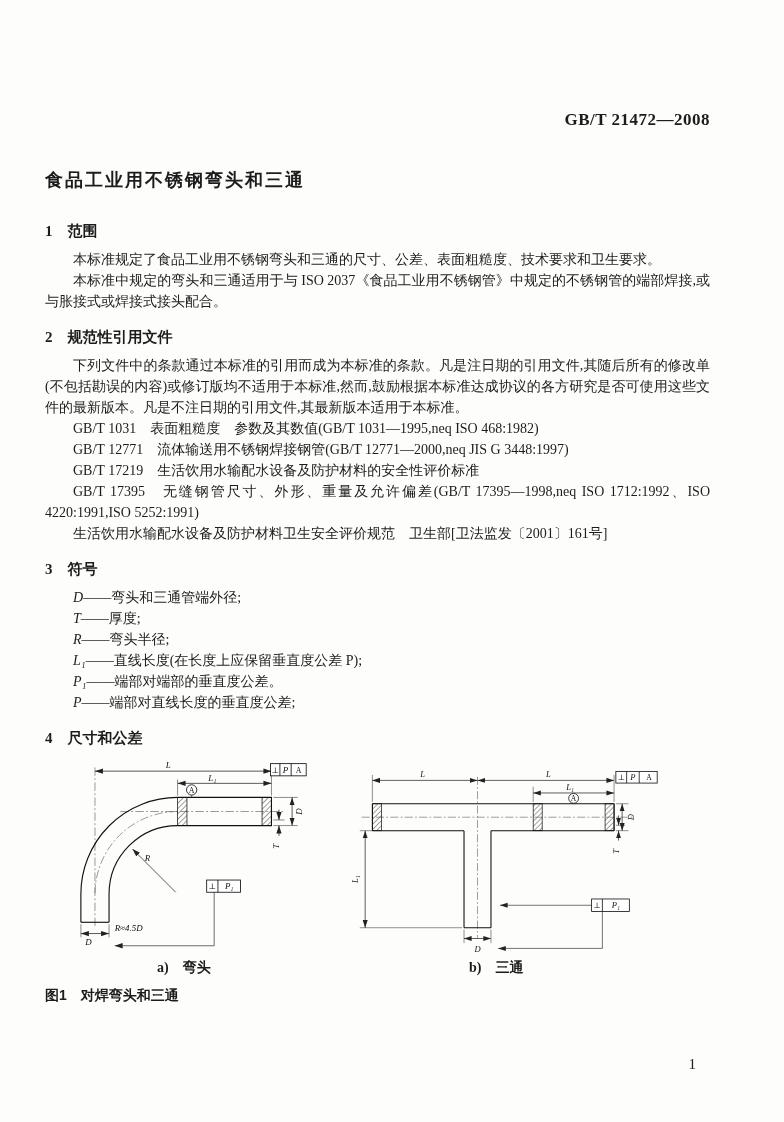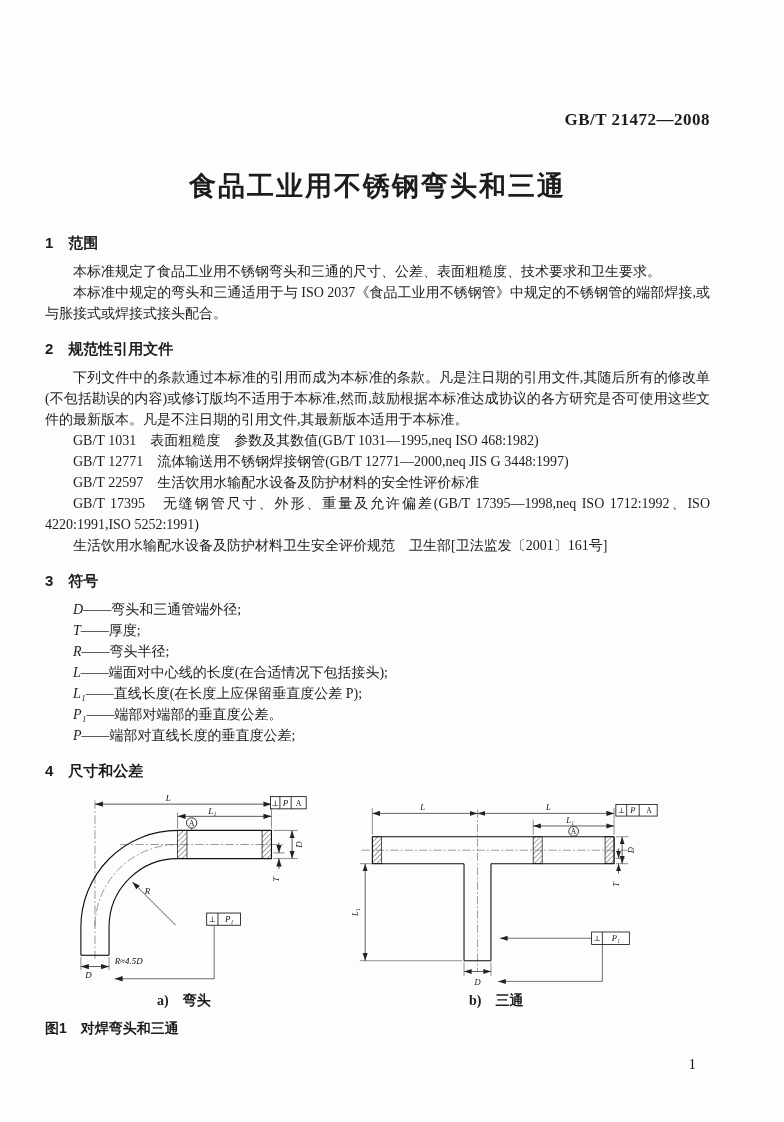--- a/index.html
+++ b/index.html
@@ -15,32 +15,32 @@
     font-family: "Liberation Serif", "DejaVu Serif", serif;
     padding: 110px 74px 0 45px;
   }
   .std-number {
     text-align: right;
     font-weight: bold;
     font-size: 17px;
     letter-spacing: .5px;
   }
   .doc-title {
-    text-align: center;
-    font-size: 27px;
+    text-align: left;
+    font-size: 18px;
     font-weight: bold;
     margin: 38px 0 30px;
     font-family: "Liberation Sans", "DejaVu Sans", sans-serif;
     letter-spacing: 2px;
   }
   h2.sec {
     font-size: 15px;
     font-weight: bold;
     margin: 16px 0 8px;
-    font-family: Liberation Sans, sans-serif;
+    font-family: Liberation Serif, serif;
   }
   p.body {
     font-size: 14px;
     line-height: 21px;
     margin: 0;
     text-align: justify;
   }
   .indent { text-indent: 2em; }
   .sym-line {
     font-size: 14px;
@@ -109,29 +109,28 @@
   <h1 class="doc-title">食品工业用不锈钢弯头和三通</h1>
 
   <h2 class="sec">1　范围</h2>
   <p class="body indent">本标准规定了食品工业用不锈钢弯头和三通的尺寸、公差、表面粗糙度、技术要求和卫生要求。</p>
   <p class="body indent">本标准中规定的弯头和三通适用于与 ISO 2037《食品工业用不锈钢管》中规定的不锈钢管的端部焊接,或与胀接式或焊接式接头配合。</p>
 
   <h2 class="sec">2　规范性引用文件</h2>
   <p class="body indent">下列文件中的条款通过本标准的引用而成为本标准的条款。凡是注日期的引用文件,其随后所有的修改单(不包括勘误的内容)或修订版均不适用于本标准,然而,鼓励根据本标准达成协议的各方研究是否可使用这些文件的最新版本。凡是不注日期的引用文件,其最新版本适用于本标准。</p>
   <p class="body indent">GB/T 1031　表面粗糙度　参数及其数值(GB/T 1031—1995,neq ISO 468:1982)</p>
   <p class="body indent">GB/T 12771　流体输送用不锈钢焊接钢管(GB/T 12771—2000,neq JIS G 3448:1997)</p>
-  <p class="body indent">GB/T 22597　生活饮用水输配水设备及防护材料的安全性评价标准</p>
+  <p class="body indent">GB/T 17219　生活饮用水输配水设备及防护材料的安全性评价标准</p>
   <p class="body indent">GB/T 17395　无缝钢管尺寸、外形、重量及允许偏差(GB/T 17395—1998,neq ISO 1712:1992、ISO 4220:1991,ISO 5252:1991)</p>
   <p class="body indent">生活饮用水输配水设备及防护材料卫生安全评价规范　卫生部[卫法监发〔2001〕161号]</p>
 
   <h2 class="sec">3　符号</h2>
   <p class="sym-line"><span class="sym">D</span><span>——弯头和三通管端外径;</span></p>
   <p class="sym-line"><span class="sym">T</span><span>——厚度;</span></p>
   <p class="sym-line"><span class="sym">R</span><span>——弯头半径;</span></p>
-  <p class="sym-line"><span class="sym">L</span><span>——端面对中心线的长度(在合适情况下包括接头);</span></p>
   <p class="sym-line"><span class="sym">L₁</span><span>——直线长度(在长度上应保留垂直度公差 P);</span></p>
   <p class="sym-line"><span class="sym">P₁</span><span>——端部对端部的垂直度公差。</span></p>
   <p class="sym-line"><span class="sym">P</span><span>——端部对直线长度的垂直度公差;</span></p>
 
   <h2 class="sec">4　尺寸和公差</h2>
 
   <div class="figures">
 
     <svg viewBox="0 0 245 210" width="230" role="img">
       <defs>

